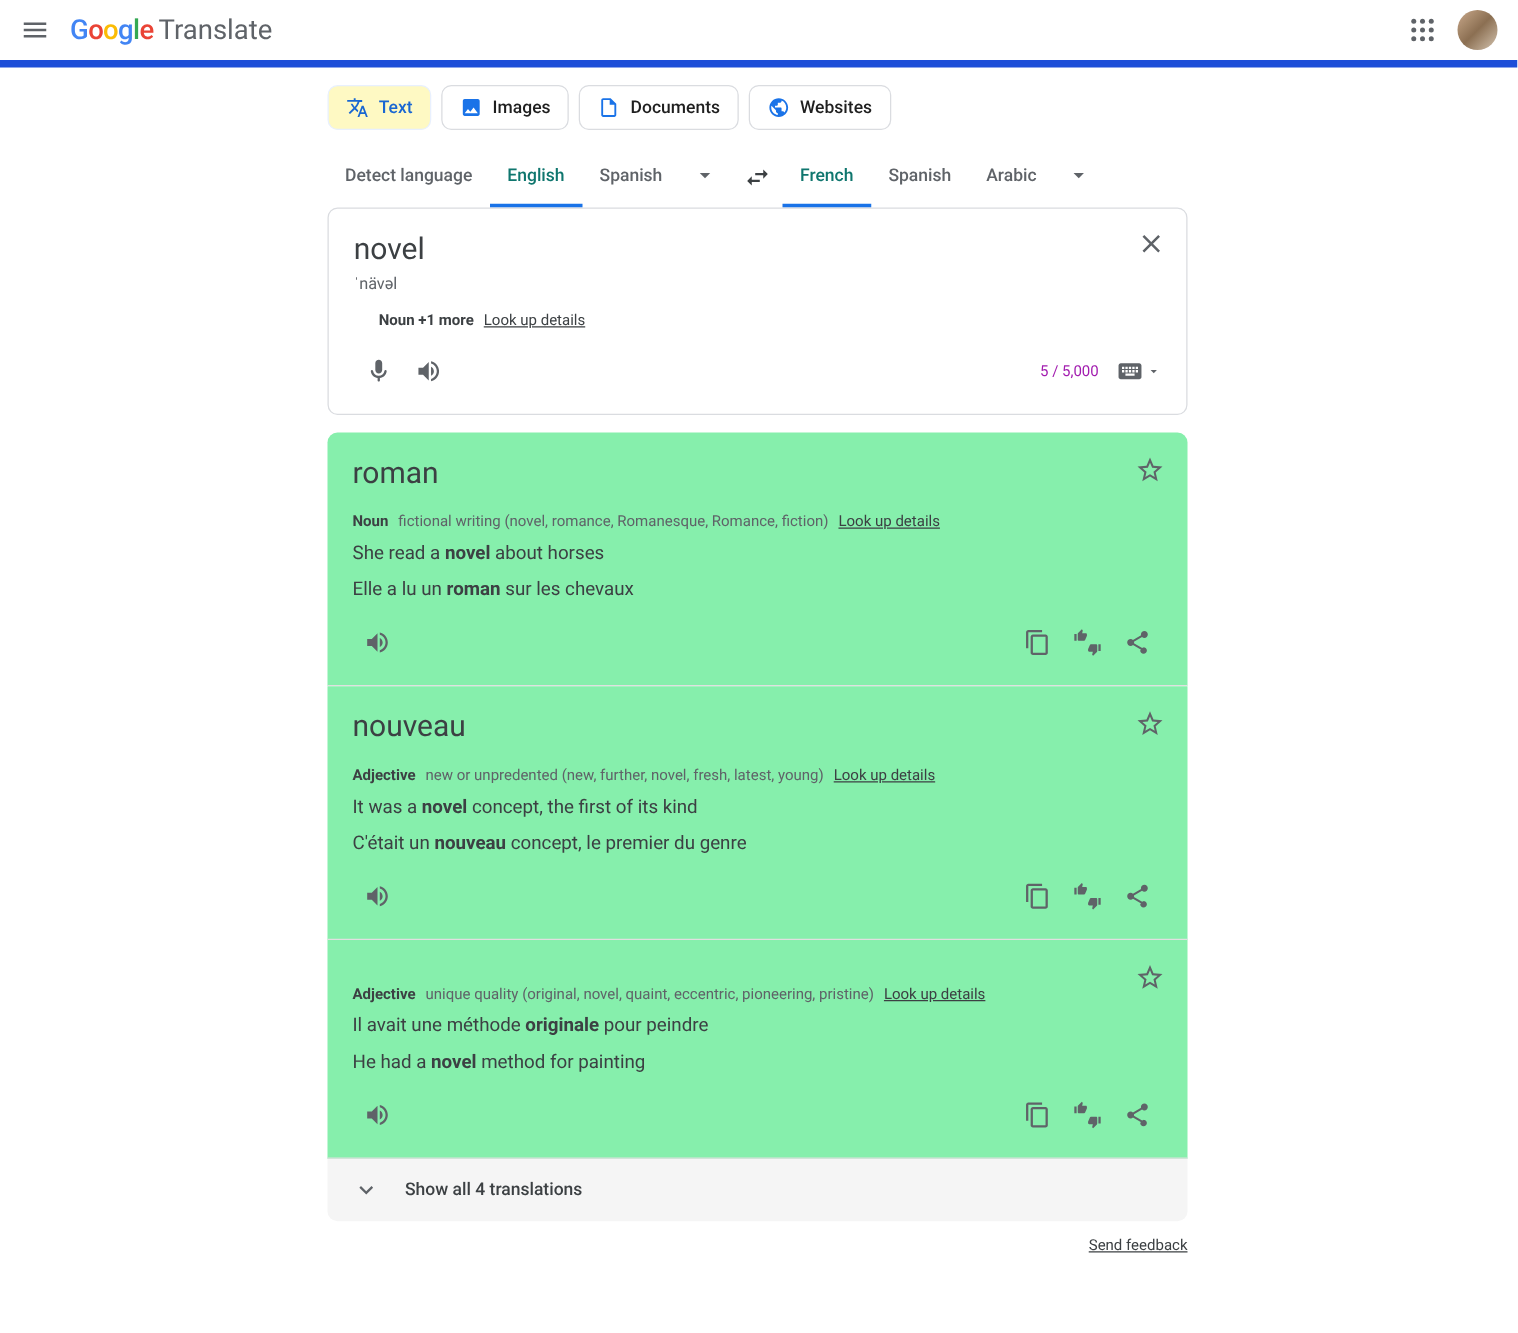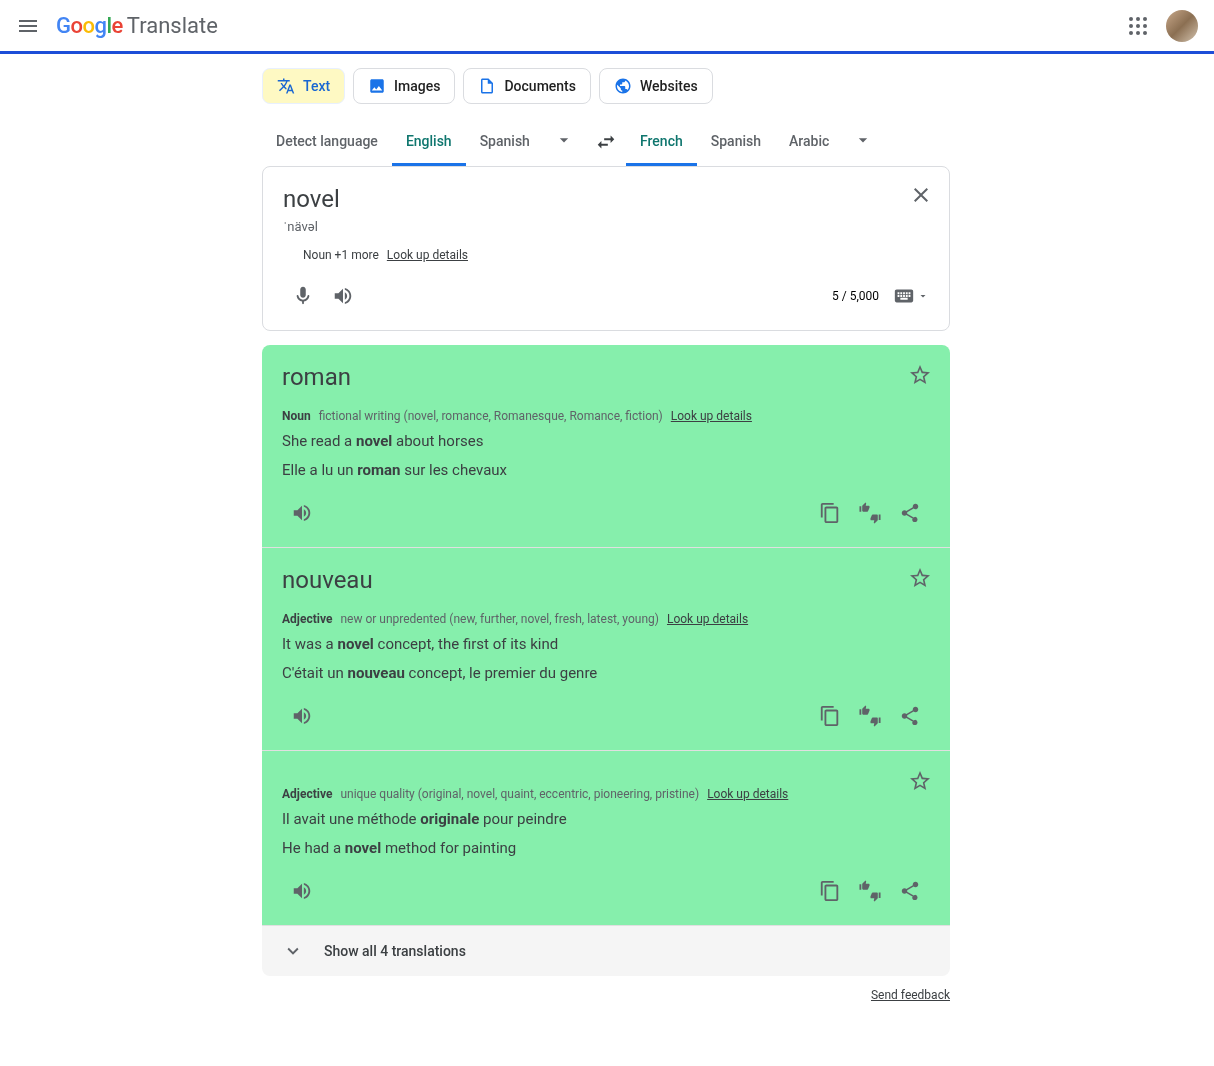--- a/index.html
+++ b/index.html
@@ -1,19 +1,19 @@
 <!DOCTYPE html>
 <html><head>
 <meta charset="utf-8">
 <style>
   * { box-sizing: border-box; margin: 0; padding: 0; }
   body { font-family: 'Google Sans', Roboto, Arial, sans-serif; background: #fff; color: #202124; }
   
   
-  .header { height: 54px; display: flex; align-items: center; padding: 0 16px; border-bottom: 3px solid #1d4ed8; }
+  .header { height: 54px; display: flex; align-items: center; padding: 0 16px; border-bottom: 6px solid #1d4ed8; }
   .hamburger { width: 24px; height: 24px; cursor: pointer; fill: #5f6368; margin-right: 16px; }
   .logo-area { display: flex; align-items: center; gap: 2px; }
   .google-logo { font-size: 22px; font-weight: 500; letter-spacing: -0.5px; }
   .g-blue{color:#4285F4}.g-red{color:#EA4335}.g-yellow{color:#FBBC05}.g-green{color:#34A853}
   .translate-word { font-size: 22px; color: #5f6368; font-weight: 400; margin-left: 2px; }
   .header-spacer { flex: 1; }
   .apps-grid { width: 24px; height: 24px; fill: #5f6368; cursor: pointer; margin-right: 16px; }
   .avatar { width: 32px; height: 32px; border-radius: 50%; background: linear-gradient(135deg,#c9a98b 0%, #8b6f52 50%, #d4c4b0 100%); cursor: pointer; }
 
   .main { max-width: 1176px; margin: 0 auto; padding: 14px 20px 40px; }
@@ -34,29 +34,29 @@
   .lang-more { padding: 0 10px; cursor: pointer; }
   .lang-more svg { width: 20px; height: 20px; fill: #5f6368; }
   .swap-btn { width: 40px; height: 40px; display: flex; align-items: center; justify-content: center; cursor: pointer; }
   .swap-btn svg { width: 22px; height: 22px; fill: #3c4043; }
 
   
   .source-box { border: 1px solid #dadce0; border-radius: 8px; padding: 18px 20px 14px; position: relative; }
   .source-text { font-size: 24px; color: #3c4043; outline: none; }
   .pronunciation { font-size: 13px; color: #5f6368; margin-top: 6px; }
   .lookup-row { display: flex; align-items: center; gap: 8px; margin-top: 14px; font-size: 12px; }
-  .lookup-row .pos { font-weight: 400; color: #3c4043; padding-left: 20px; }
+  .lookup-row .pos { font-weight: 700; color: #3c4043; padding-left: 20px; }
   .lookup-link { color: #3c4043; text-decoration: underline; cursor: pointer; font-size: 12px; }
   .clear-btn { position: absolute; top: 16px; right: 16px; width: 24px; height: 24px; cursor: pointer; }
   .clear-btn svg { width: 24px; height: 24px; fill: #5f6368; }
   .source-footer { display: flex; align-items: center; margin-top: 14px; }
   .icon-btn { width: 40px; height: 40px; display: flex; align-items: center; justify-content: center; cursor: pointer; border-radius: 50%; }
   .icon-btn svg { width: 22px; height: 22px; fill: #5f6368; }
   .source-footer .spacer { flex: 1; }
-  .char-count { font-size: 12px; color: #000000; margin-right: 14px; }
+  .char-count { font-size: 12px; color: #a21caf; margin-right: 14px; }
   .kbd-btn { display: flex; align-items: center; gap: 2px; cursor: pointer; }
   .kbd-btn svg { fill: #5f6368; }
 
   
   .cards { margin-top: 14px; }
   .card { background: #86efac; padding: 18px 20px 14px; border-bottom: 1px solid #e0e0e0; position: relative; }
   .card:first-child { border-top-left-radius: 8px; border-top-right-radius: 8px; }
   .card-title { font-size: 24px; color: #3c4043; }
   .star-btn { position: absolute; top: 18px; right: 18px; width: 24px; height: 24px; cursor: pointer; }
   .star-btn svg { width: 24px; height: 24px; fill: #5f6368; }

